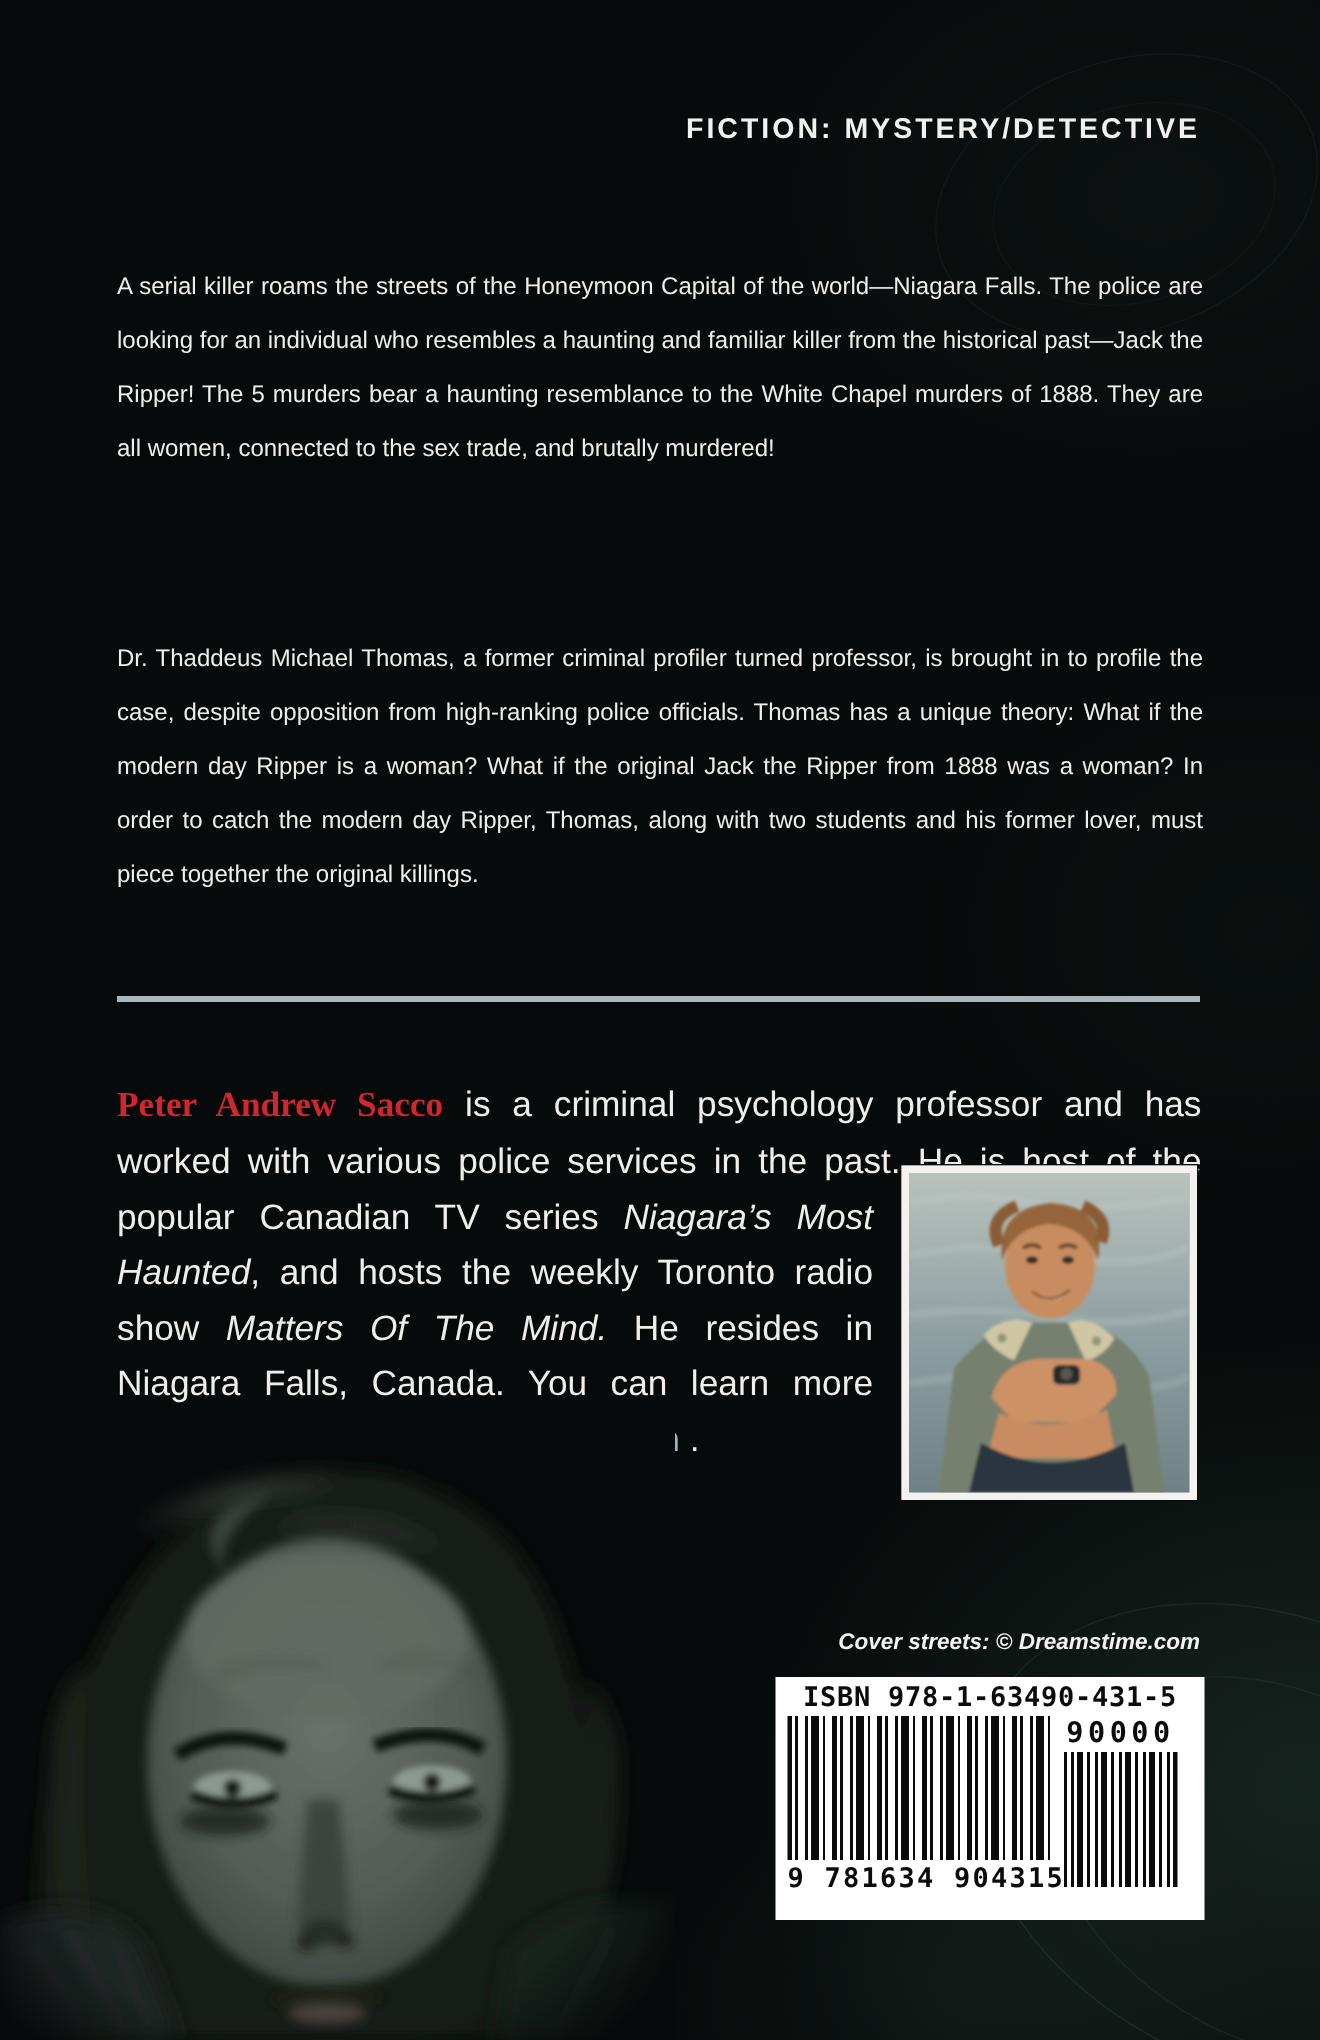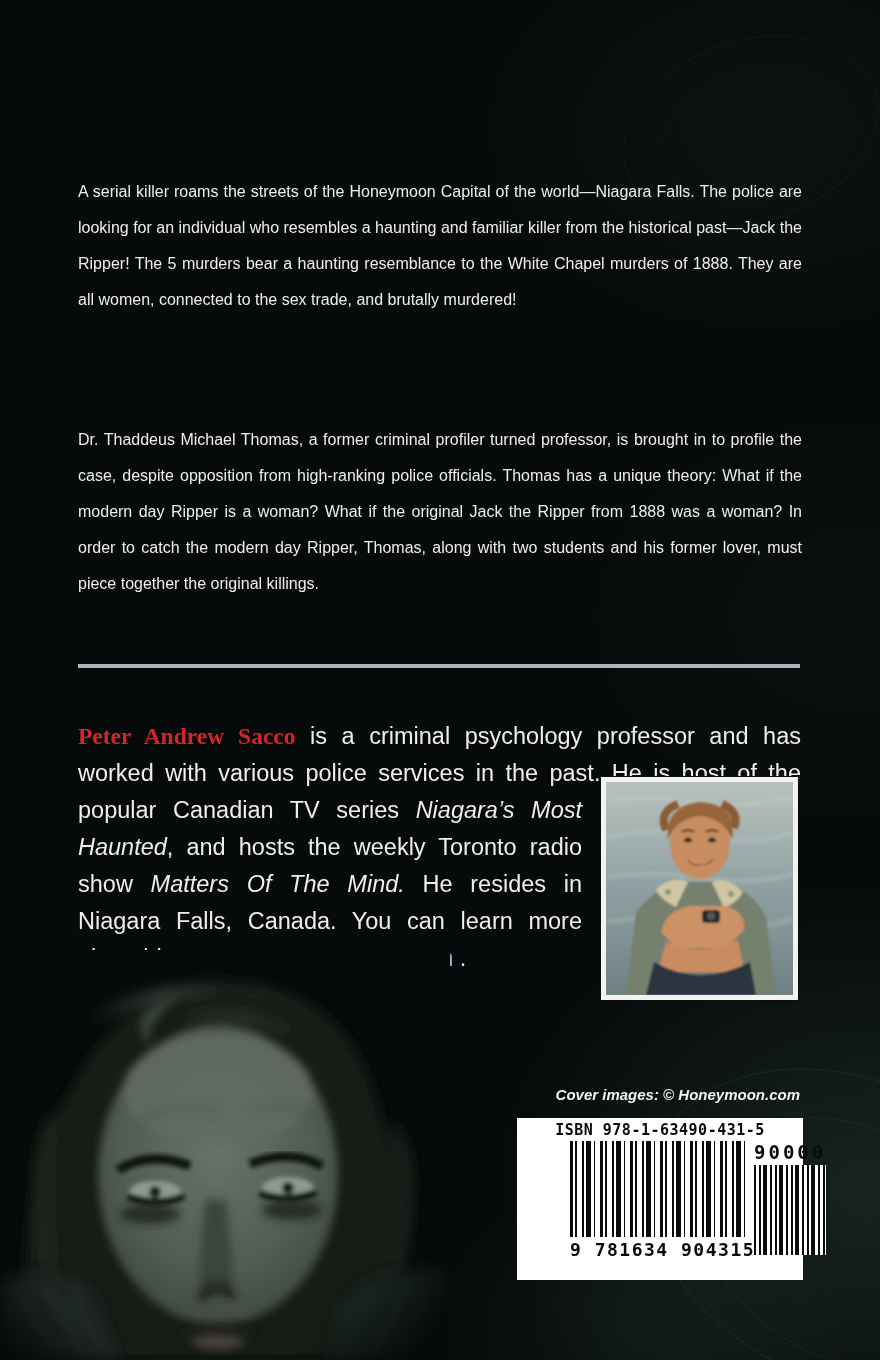--- a/index.html
+++ b/index.html
@@ -52,23 +52,23 @@
   .credits{
     position:absolute;right:80px;top:1086px;
     font-size:15px;font-weight:700;font-style:italic;color:#f3f3f1;
   }
 
   .barcode-box{
     position:absolute;left:517px;top:1118px;width:286px;height:162px;
     background:#ffffff;color:#0b0b0b;box-sizing:border-box;padding:3px 8px 4px 8px;
     font-family:"DejaVu Sans Mono",monospace;
   }
-  .isbn-line{font-size:15px;font-weight:700;letter-spacing:.5px;text-align:center;white-space:nowrap;}
+  .isbn-line{font-size:18px;font-weight:700;letter-spacing:.5px;text-align:center;white-space:nowrap;}
   .bar-row{display:flex;gap:6px;margin-top:2px;}
-  .bar-main-col{width:178px;margin-left:45px;}
+  .bar-main-col{width:178px;}
   .bars-main{
     height:96px;
     background:repeating-linear-gradient(90deg,
       #0b0b0b 0 3px,#fff 3px 5px,#0b0b0b 5px 7px,#fff 7px 12px,
       #0b0b0b 12px 14px,#fff 14px 16px,#0b0b0b 16px 21px,#fff 21px 24px,
       #0b0b0b 24px 25px,#fff 25px 30px);
   }
   .ean-digits{font-size:18px;font-weight:700;letter-spacing:1.5px;margin-top:2px;white-space:nowrap;}
   .bar-sup-col{width:76px;display:flex;flex-direction:column;}
   .price-code{font-size:19px;font-weight:700;letter-spacing:3px;text-align:center;}
@@ -84,20 +84,21 @@
 </head>
 <body>
 
 <div class="cover">
 
   <div class="swirl s1"></div>
   <div class="swirl s2"></div>
   <div class="swirl s3"></div>
   <div class="swirl s4"></div>
 
+  <div class="category">FICTION: MYSTERY/DETECTIVE</div>
 
   <p class="synopsis p1">A serial killer roams the streets of the Honeymoon Capital of the world—Niagara Falls. The police are looking for an individual who resembles a haunting and familiar killer from the historical past—Jack the Ripper! The 5 murders bear a haunting resemblance to the White Chapel murders of 1888. They are all women, connected to the sex trade, and brutally murdered!</p>
   <p class="synopsis p2">Dr. Thaddeus Michael Thomas, a former criminal profiler turned professor, is brought in to profile the case, despite opposition from high-ranking police officials. Thomas has a unique theory: What if the modern day Ripper is a woman? What if the original Jack the Ripper from 1888 was a woman? In order to catch the modern day Ripper, Thomas, along with two students and his former lover, must piece together the original killings.</p>
 
   <div class="divider"></div>
 
   <p class="bio">
     <span class="fs1"></span>
     <span class="fs2"></span>
     <span class="name">Peter Andrew Sacco</span><span> is a criminal psychology professor and has worked with various police services in the past. He is host of the popular Canadian TV series </span><span class="it">Niagara’s Most Haunted</span><span>, and hosts the weekly Toronto radio show </span><span class="it">Matters Of The Mind.</span><span> He resides in Niagara Falls, Canada. You can learn more about him at </span><span class="site">www.petersacco.com</span><span> .</span>
@@ -141,21 +142,21 @@
         <path d="M82 79 Q 94 89 107 78" stroke="#7a4a2c" stroke-width="1.5" fill="none"></path>
         <path d="M55 150 Q 60 128 84 124 L 120 124 Q 140 130 138 148 L 120 166 L 70 166 Z" fill="#cd9166"></path>
         <rect x="96" y="128" width="18" height="13" rx="4" fill="#23292f"></rect>
         <circle cx="105" cy="134" r="4" fill="#5c5648"></circle>
         <path d="M60 160 Q 94 176 132 158 L 138 190 L 52 190 Z" fill="#c98c60"></path>
         <path d="M40 213 L 48 180 Q 94 206 144 180 L 150 213 Z" fill="#2c3440"></path>
       </g>
     </svg>
   </div>
 
-  <div class="credits">Cover images: © Honeymoon.com</div>
+  <div class="credits">Cover streets: © Dreamstime.com</div>
 
   <div class="barcode-box">
     <div class="isbn-line">ISBN 978-1-63490-431-5</div>
     <div class="bar-row">
       <div class="bar-main-col">
         <div class="bars-main"></div>
         <div class="ean-digits">9 781634 904315</div>
       </div>
       <div class="bar-sup-col">
         <div class="price-code">90000</div>

